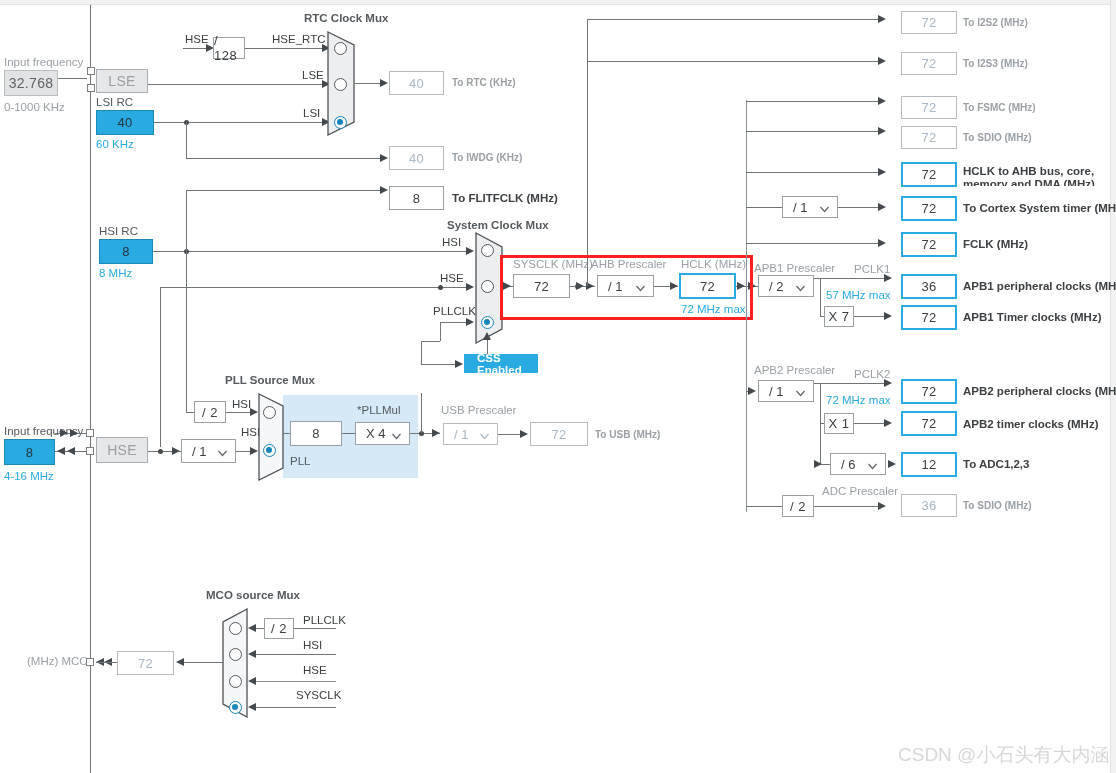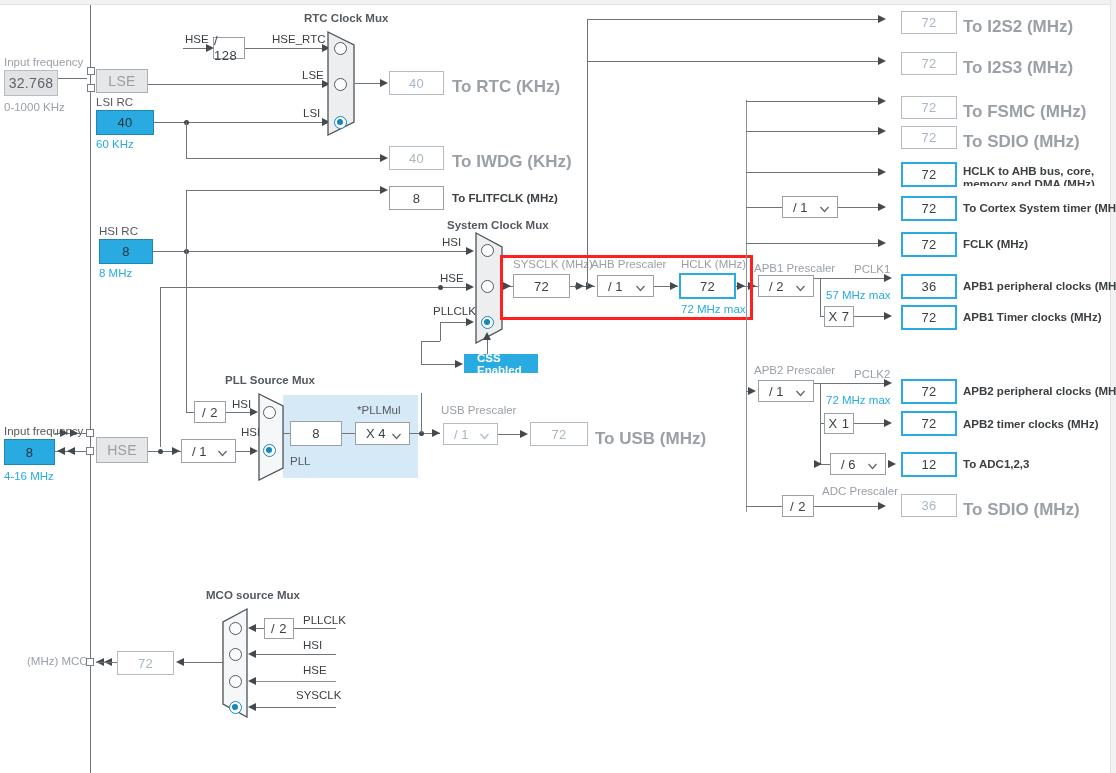--- a/index.html
+++ b/index.html
@@ -97,21 +97,21 @@
     font-size: 13px; color: #3c4043; letter-spacing: .5px;
   }
   
   .lbl {
     position: absolute; font-size: 11.5px; color: #54595e;
     white-space: nowrap;
   }
   .lbl.dim { color: #9aa0a6; }
   .lbl.blue { color: #29abe2; }
   .lbl.out { font-weight: bold; color: #3c4043; font-size: 11.5px; }
-  .lbl.outdim { color: #9aa0a6; font-weight: bold; font-size: 17px; }
+  .lbl.outdim { color: #9aa0a6; font-weight: bold; font-size: 10px; }
   .lbl.mux { color: #54595e; font-weight: bold; font-size: 11.5px; }
   .lbl.wire { color: #3c4043; font-size: 11.5px; }
   .lbl.clip { overflow: hidden; }
   
   .mux { position: absolute; }
   .mux svg { display: block; }
   .radio {
     position: absolute; width: 13px; height: 13px; border-radius: 50%;
     border: 1.6px solid #54595e; background: #fdfdfd;
   }
@@ -523,14 +523,15 @@
   <div class="h" style="left:256px; top:654px; width:80px;"></div>
 
   <div class="lbl wire" style="left:303px; top:664px;">HSE</div>
   <div class="al" style="left:248px; top:677px;"></div>
   <div class="h busline" style="left:256px; top:681px; width:80px;"></div>
 
   <div class="lbl wire" style="left:296px; top:689px;">SYSCLK</div>
   <div class="al" style="left:248px; top:703px;"></div>
   <div class="h" style="left:256px; top:707px; width:80px;"></div>
 
+  <div class="watermark" style="left:898px; top:742px;">CSDN @小石头有大内涵</div>
 
 </div>
 
 </body></html>

